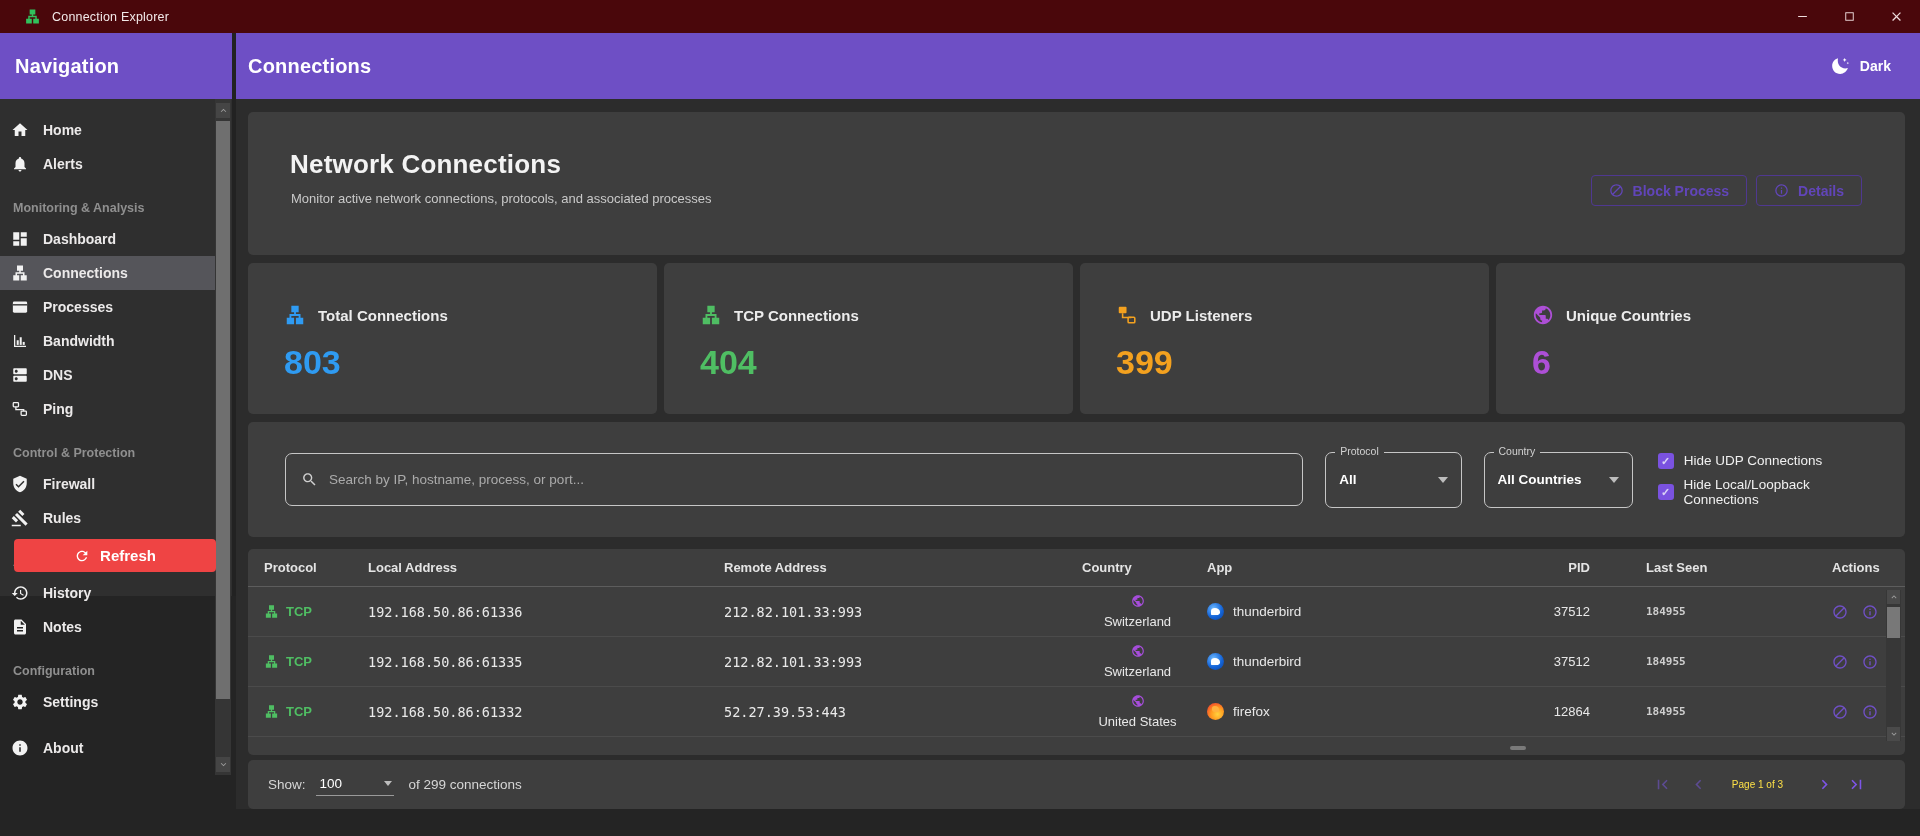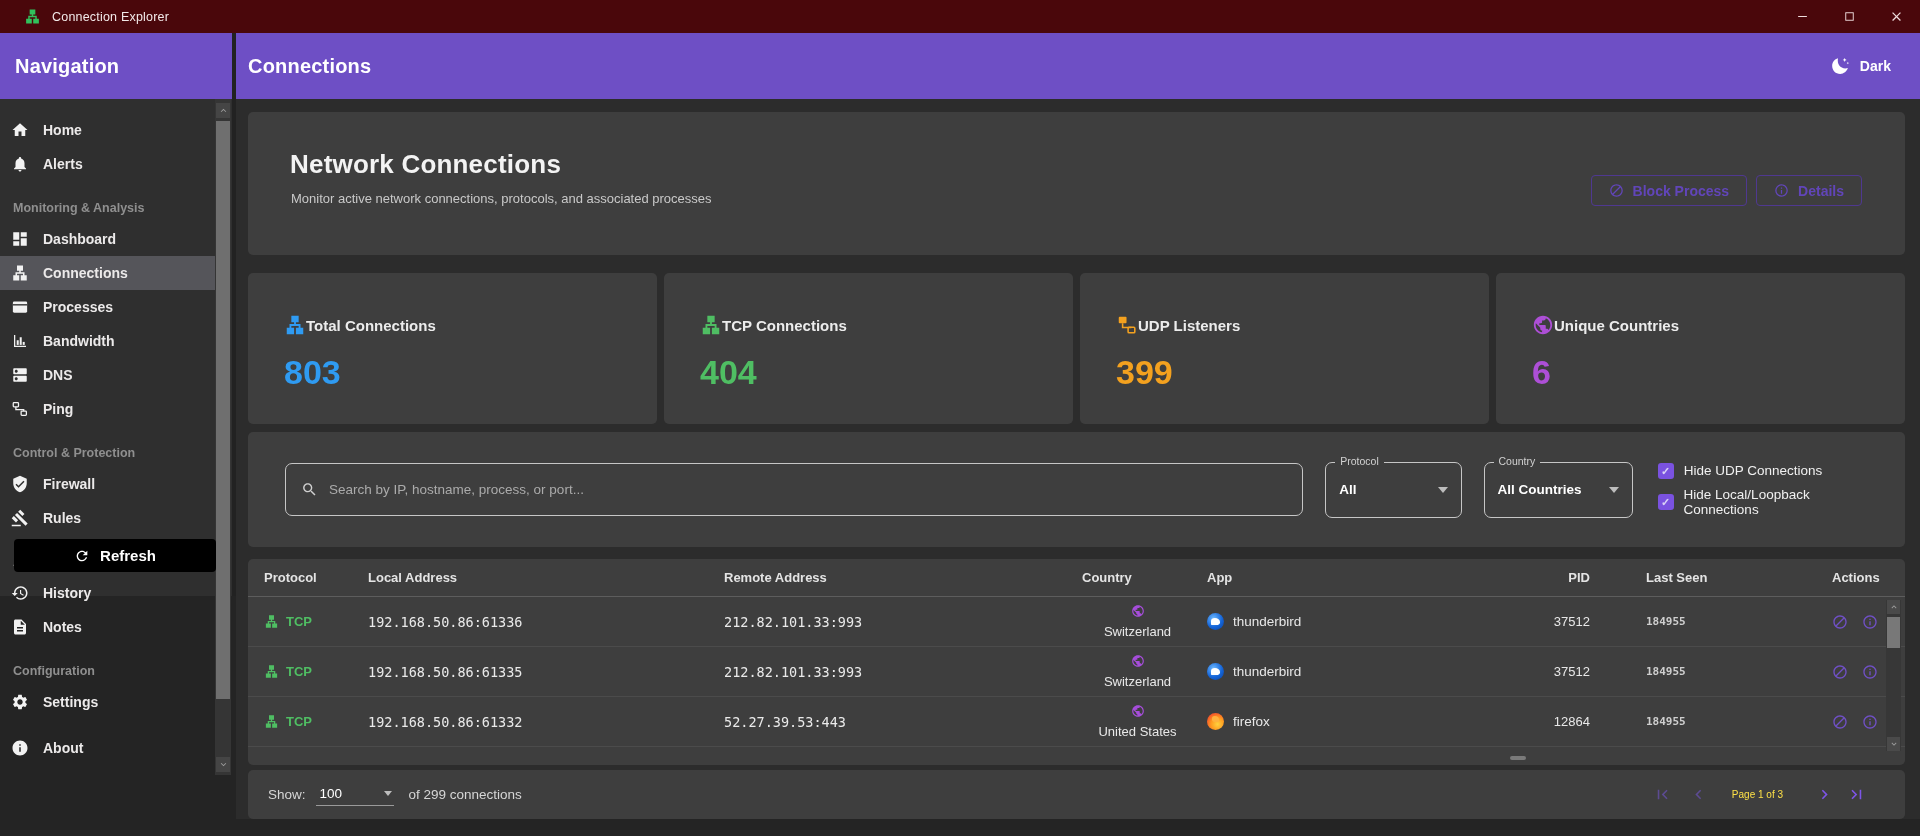--- a/index.html
+++ b/index.html
@@ -32,44 +32,44 @@
   .nav-item svg { width:18px; height:18px; color:#f2f2f2; flex:0 0 18px; }
   .nav-item.selected { background:#55555a; }
   .nav-item.about { margin-top:12px; }
   .nav-section { padding:20px 0 7px 13px; color:#8f8f8f; font-size:12.5px; font-weight:bold; }
   .v-scroll { width:16px; flex:0 0 16px; background:#353535; position:relative; height:676px; margin-right:1px; }
   .v-scroll .sb-arrow { position:absolute; left:1px; width:14px; height:15px; background:#454545; color:#9d9d9d; display:flex; align-items:center; justify-content:center; }
   .v-scroll .sb-arrow svg { width:11px; height:11px; }
   .v-scroll .sb-up { top:4px; }
   .v-scroll .sb-down { top:658px; }
   .v-scroll .sb-thumb { position:absolute; left:1px; top:22px; width:14px; height:578px; background:#6f6f6f; }
-  .refresh-btn { position:absolute; left:14px; bottom:24px; width:202px; height:33px; background:#000000; border:none; border-radius:4px; color:#fff; font-weight:bold; font-size:15px; font-family:inherit; display:flex; align-items:center; justify-content:center; gap:10px; z-index:5; }
+  .refresh-btn { position:absolute; left:14px; bottom:24px; width:202px; height:33px; background:#ef4444; border:none; border-radius:4px; color:#fff; font-weight:bold; font-size:15px; font-family:inherit; display:flex; align-items:center; justify-content:center; gap:10px; z-index:5; }
   .refresh-btn svg { width:16px; height:16px; color:#fff; }
 
   
   .main { flex:1; display:flex; flex-direction:column; min-width:0; }
   .main-header { height:66px; flex:0 0 66px; background:#6e4fc5; display:flex; align-items:center; padding:0 29px 0 12px; }
   .main-header .title { color:#fff; font-size:20px; font-weight:bold; letter-spacing:.2px; }
   .theme-toggle { margin-left:auto; display:flex; align-items:center; gap:10px; color:#fff; font-size:14px; font-weight:bold; cursor:default; }
   .theme-toggle svg { width:20px; height:20px; color:#fff; }
   .content { flex:1; background:#2c2c2c; padding:13px 15px 0 12px; }
 
   
   .card { background:#3e3e3e; border-radius:5px; }
-  .hero { height:143px; position:relative; padding:37px 0 0 42px; margin-bottom:18px; }
+  .hero { height:143px; position:relative; padding:37px 0 0 42px; margin-bottom:8px; }
   .hero h1 { margin:0; color:#f3f3f3; font-size:26px; font-weight:bold; letter-spacing:.2px; }
   .hero p { margin:11px 0 0 1px; color:#c9c9c9; font-size:13px; }
   .hero-actions { position:absolute; top:63px; right:43px; display:flex; gap:9px; }
   .ghost-btn { display:flex; align-items:center; gap:9px; border:1.5px solid #53389f; color:#6847cf; background:transparent; border-radius:4px; height:31px; padding:0 17px; font-size:14px; font-weight:bold; font-family:inherit; opacity:.85; }
   .ghost-btn svg { width:15px; height:15px; }
 
   
   .stats { display:flex; gap:7px; margin-bottom:8px; }
   .stat-card { flex:1; height:151px; padding:41px 0 0 36px; background:#3e3e3e; border-radius:5px; }
-  .stat-head { display:flex; align-items:center; gap:0; color:#ececec; font-size:15px; font-weight:bold; }
+  .stat-head { display:flex; align-items:center; gap:12px; color:#ececec; font-size:15px; font-weight:bold; }
   .stat-head svg { width:22px; height:22px; }
   .stat-value { font-size:34px; font-weight:bold; margin-top:17px; }
 
   
   .filter-card { height:115px; margin-bottom:12px; display:flex; align-items:center; padding:0 18px 0 37px; }
   .search-box { width:1025px; height:53px; border:1.6px solid #c6c6c6; border-radius:7px; display:flex; align-items:center; gap:11px; padding:0 15px; }
   .search-box svg { width:17px; height:17px; color:#cfcfcf; flex:0 0 17px; }
   .search-ph { color:#ababab; font-size:13.5px; }
   .select-box { position:relative; height:56px; border:1.6px solid #c6c6c6; border-radius:7px; display:flex; align-items:center; padding:0 13px; margin-left:22px; color:#fff; font-size:13.5px; font-weight:bold; }
   .select-box .lbl { position:absolute; top:-8px; left:9px; background:#3e3e3e; padding:0 5px; font-size:10.5px; font-weight:normal; color:#d2d2d2; }

